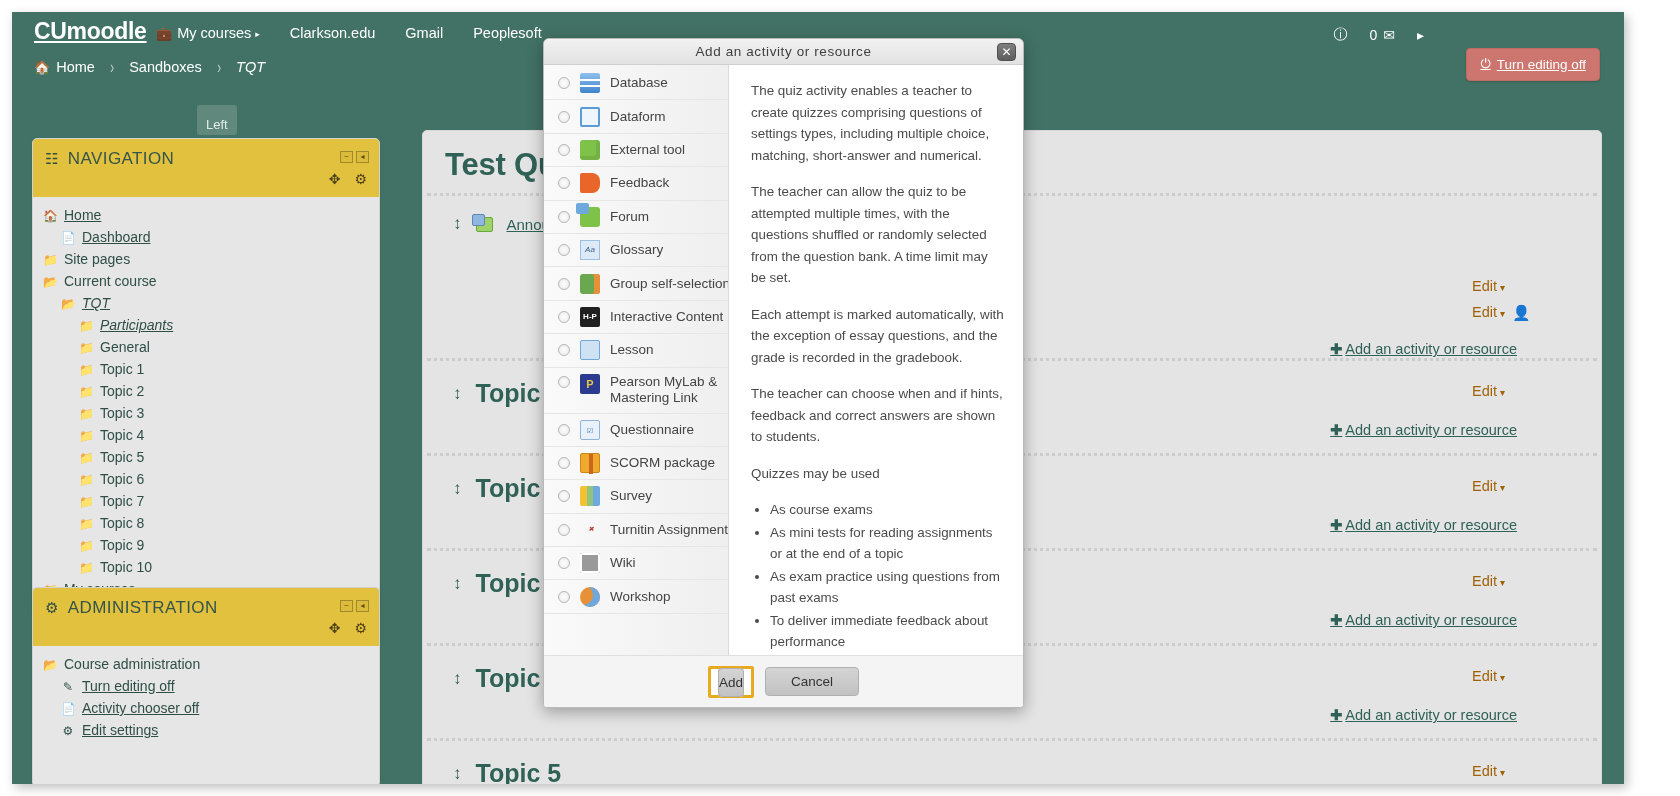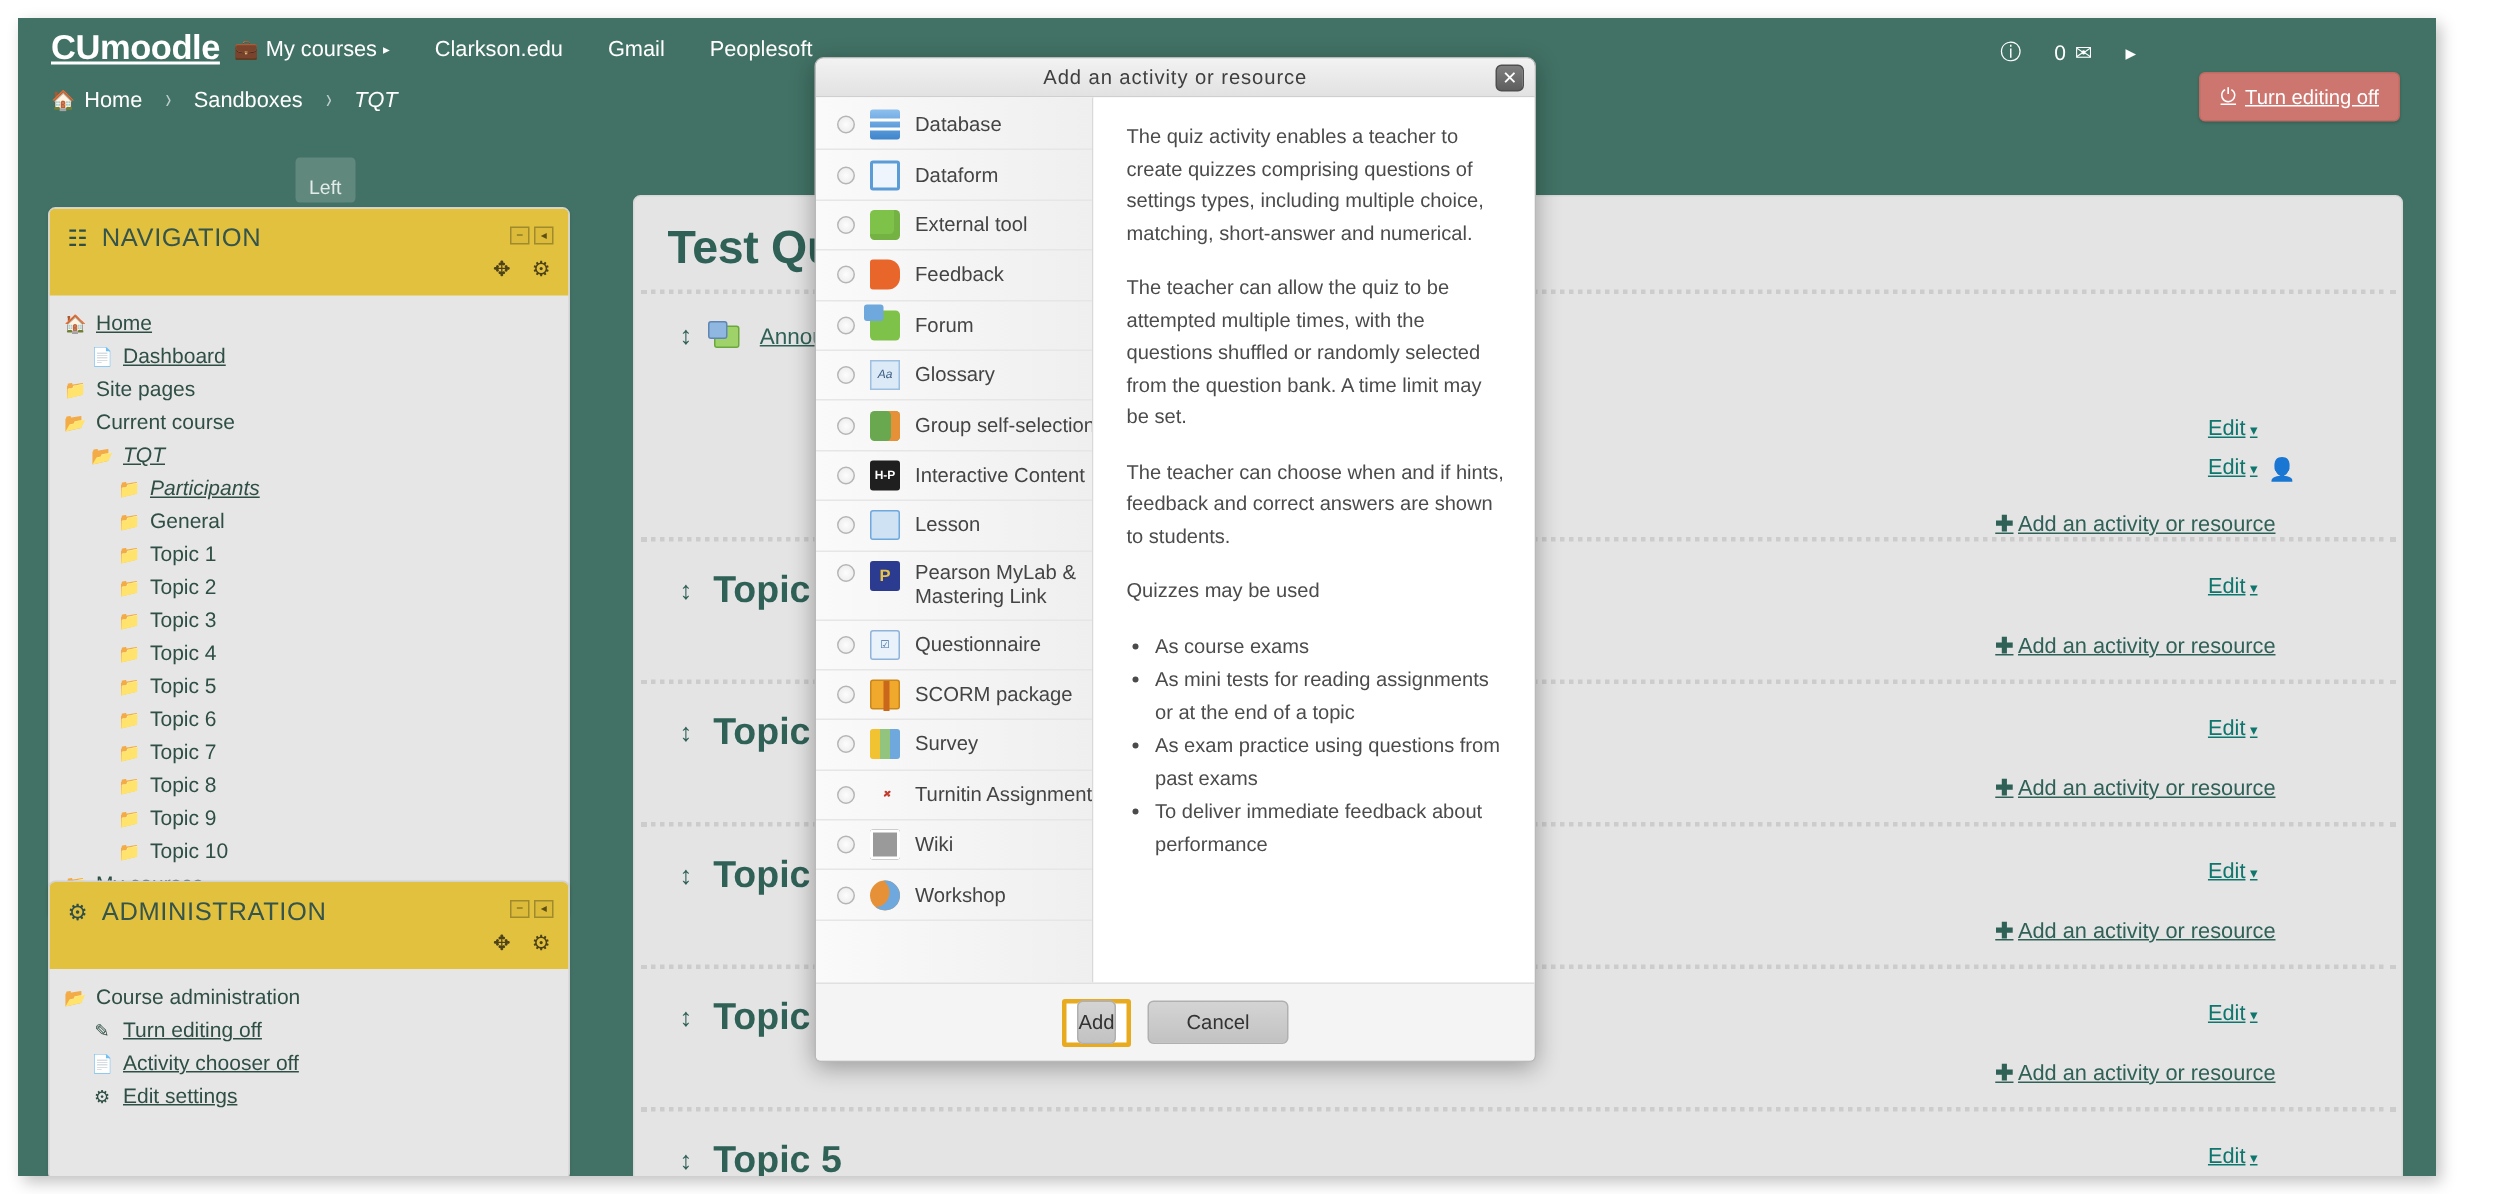--- a/index.html
+++ b/index.html
@@ -195,22 +195,21 @@
   }
   .updown { color: #2f6157; font-size: 17px; }
   .sec-title {
     font-size: 25px; font-weight: bold; color: #2f6157;
   }
   .act-link {
     color: #2f6157; text-decoration: underline; font-size: 15px;
   }
   .edit-link {
     position: absolute; right: 96px;
-    color: #0f766e; font-size: 14.5px;
-    text-decoration: underline;
+    color: #a16207; font-size: 14.5px;
     white-space: nowrap;
   }
   .edit-caret { text-decoration: none; font-size: 10px; margin-left: 3px; }
   .add-link {
     position: absolute; right: 84px;
     color: #2f6157; font-size: 14.5px;
     text-decoration: underline;
     white-space: nowrap;
   }
   .plus { text-decoration: none; font-weight: bold; margin-right: 3px; }
@@ -756,20 +755,21 @@
           <div class="act-item">
             <span class="radio"></span>
             <span class="aico ico-work"></span>
             <span class="act-label">Workshop</span>
           </div>
         </div>
 
         <div class="desc">
           <p>The quiz activity enables a teacher to create quizzes comprising questions of settings types, including multiple choice, matching, short-answer and numerical.</p>
           <p>The teacher can allow the quiz to be attempted multiple times, with the questions shuffled or randomly selected from the question bank. A time limit may be set.</p>
+          <p>Each attempt is marked automatically, with the exception of essay questions, and the grade is recorded in the gradebook.</p>
           <p>The teacher can choose when and if hints, feedback and correct answers are shown to students.</p>
           <p>Quizzes may be used</p>
           <ul>
             <li>As course exams</li>
             <li>As mini tests for reading assignments or at the end of a topic</li>
             <li>As exam practice using questions from past exams</li>
             <li>To deliver immediate feedback about performance</li>
 
           </ul>
 

